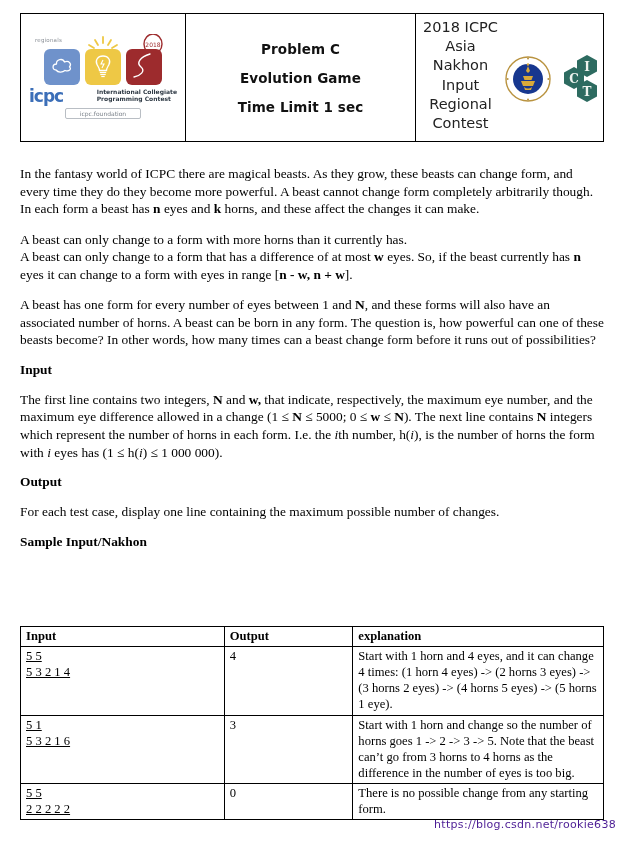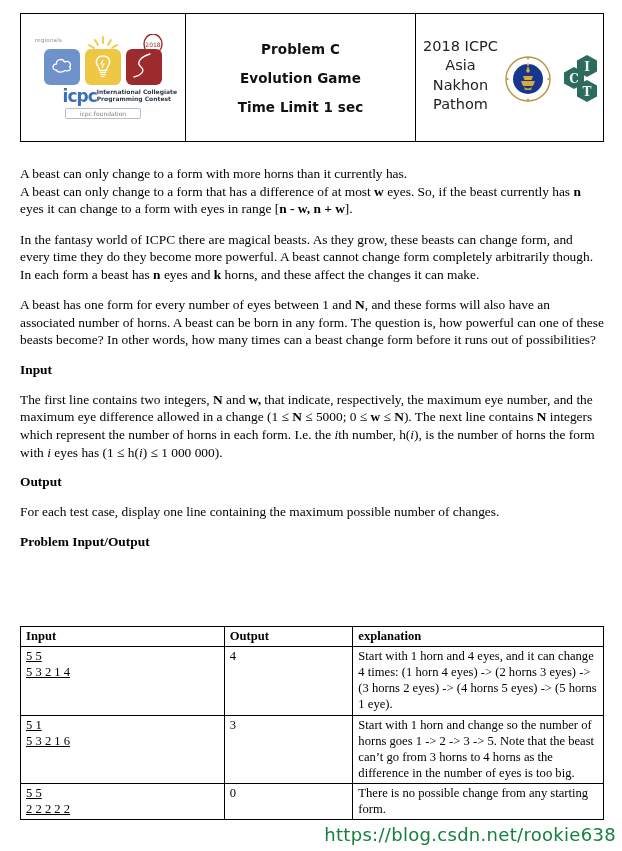--- a/index.html
+++ b/index.html
@@ -49,21 +49,21 @@
   .regionals-lbl{
     position:absolute; left:6px; top:0px;
     font-family:"DejaVu Sans", sans-serif;
     font-size:5.5px; color:#8a8f96; letter-spacing:.2px;
   }
   .rays{ position:absolute; left:55px; top:-1px; width:38px; height:16px; }
   .balloon-holder{ position:absolute; right:10px; top:-3px; width:34px; height:26px;}
   .cloud-ico{ position:absolute; left:7px; top:7px; }
   .bulb-ico{ position:absolute; left:6px; top:5px; }
   .swirl-ico{ position:absolute; left:4px; top:4px; }
-  .icpc-word-row{ display:flex; align-items:center; justify-content:flex-end; gap:0; margin-top:3px; }
+  .icpc-word-row{ display:flex; align-items:center; justify-content:space-between; gap:6px; margin-top:3px; }
   .icpc-word{
     font-family:"DejaVu Sans", sans-serif;
     font-size:17px; font-weight:700; color:#3c6fb8; letter-spacing:-1px; line-height:1;
   }
   .icpc-sub{
     font-family:"DejaVu Sans", sans-serif;
     font-size:6px; font-weight:700; color:#2f3a45; line-height:1.15;
   }
   .icpc-found{
     margin:3px auto 0; width:74px; text-align:center;
@@ -91,23 +91,23 @@
     vertical-align:top;
     line-height:1.28;
   }
   .sample-table th{ text-align:left; font-weight:bold; }
   .col-in{ width:206px; }
   .col-out{ width:124px; }
   .col-exp{ width:254px; }
   .cell-pre{ white-space:pre-line;text-decoration:underline; }
 
   .watermark{
-    position:absolute; right:6px; bottom:6px;
-    font-family:"DejaVu Sans", sans-serif;
-    font-size:18px; color:#15803d; letter-spacing:.3px;
+    position:absolute; right:6px; bottom:20px;
+    font-family:"DejaVu Sans", sans-serif;
+    font-size:11px; color:#4c1d95; letter-spacing:.3px;
     pointer-events:none; user-select:none;
   }
 </style>
 </head>
 <body>
 
 <div class="header-table">
 
   <div class="hdr-cell hdr-logo">
     <div class="icpc-wrap">
@@ -167,21 +167,22 @@
 
   <div class="hdr-cell hdr-mid">
     <div class="hdr-mid-line">Problem C</div>
     <div class="hdr-mid-line">Evolution Game</div>
     <div class="hdr-mid-line">Time Limit 1 sec</div>
   </div>
 
   <div class="hdr-cell hdr-right">
     <div class="hdr-right-title">
       <div>2018 ICPC</div>
-      <div>Asia Nakhon Pathom</div>
+      <div>Asia Nakhon Input</div>
+      <div>Regional Contest</div>
     </div>
     <div class="hdr-right-logos">
       <svg width="46" height="46" viewBox="0 0 46 46">
         <circle cx="23" cy="23" r="22" fill="#ffffff" stroke="#b99340" stroke-width="1.4"></circle>
         <circle cx="23" cy="23" r="15" fill="#17378f"></circle>
         <g fill="#d9a93a">
           <path d="M23 10 l2 5 l-2 2 l-2 -2 z"></path>
           <path d="M18 20 h10 l-1.5 4 h-7 z"></path>
           <path d="M16 25 h14 l-2 5 h-10 z"></path>
           <circle cx="23" cy="8.5" r="1.2"></circle>
@@ -203,35 +204,35 @@
         <text x="26" y="16.5" font-family="DejaVu Serif, serif" font-size="12" font-weight="bold" fill="#eef3ee" text-anchor="middle">I</text>
         <text x="13" y="28.5" font-family="DejaVu Serif, serif" font-size="12" font-weight="bold" fill="#eef3ee" text-anchor="middle">C</text>
         <text x="26" y="41.5" font-family="DejaVu Serif, serif" font-size="12" font-weight="bold" fill="#eef3ee" text-anchor="middle">T</text>
       </svg>
     </div>
   </div>
 </div>
 
 <div class="doc">
 
+  <p class="para"><span>In the fantasy world of ICPC there are magical beasts. As they grow, these beasts can change form, and every time they do they become more powerful. A beast cannot change form completely arbitrarily though. In each form a beast has </span><b>n</b><span> eyes and </span><b>k</b><span> horns, and these affect the changes it can make.</span></p>
+
   <p class="para"><span>A beast can only change to a form with more horns than it currently has.</span><br><span>A beast can only change to a form that has a difference of at most </span><b>w</b><span> eyes. So, if the beast currently has </span><b>n</b><span> eyes it can change to a form with eyes in range [</span><b>n - w, n + w</b><span>].</span></p>
 
-  <p class="para"><span>In the fantasy world of ICPC there are magical beasts. As they grow, these beasts can change form, and every time they do they become more powerful. A beast cannot change form completely arbitrarily though. In each form a beast has </span><b>n</b><span> eyes and </span><b>k</b><span> horns, and these affect the changes it can make.</span></p>
-
   <p class="para"><span>A beast has one form for every number of eyes between 1 and </span><b>N</b><span>, and these forms will also have an associated number of horns. A beast can be born in any form. The question is, how powerful can one of these beasts become? In other words, how many times can a beast change form before it runs out of possibilities?</span></p>
 
   <h3 class="sec">Input</h3>
 
   <p class="para"><span>The first line contains two integers, </span><b>N</b><span> and </span><b>w,</b><span> that indicate, respectively, the maximum eye number, and the maximum eye difference allowed in a change (1 ≤ </span><b>N</b><span> ≤ 5000; 0 ≤ </span><b>w</b><span> ≤ </span><b>N</b><span>). The next line contains </span><b>N</b><span> integers which represent the number of horns in each form. I.e. the </span><i>i</i><span>th number, h(</span><i>i</i><span>), is the number of horns the form with </span><i>i</i><span> eyes has (1 ≤ h(</span><i>i</i><span>) ≤ 1 000 000).</span></p>
 
   <h3 class="sec">Output</h3>
 
   <p class="para">For each test case, display one line containing the maximum possible number of changes.</p>
 
-  <h3 class="sec">Problem Input/Output</h3>
+  <h3 class="sec">Sample Input/Nakhon</h3>
 </div>
 
 <table class="sample-table">
   <thead>
     <tr>
       <th class="col-in">Input</th>
       <th class="col-out">Output</th>
       <th class="col-exp">explanation</th>
     </tr>
   </thead>

